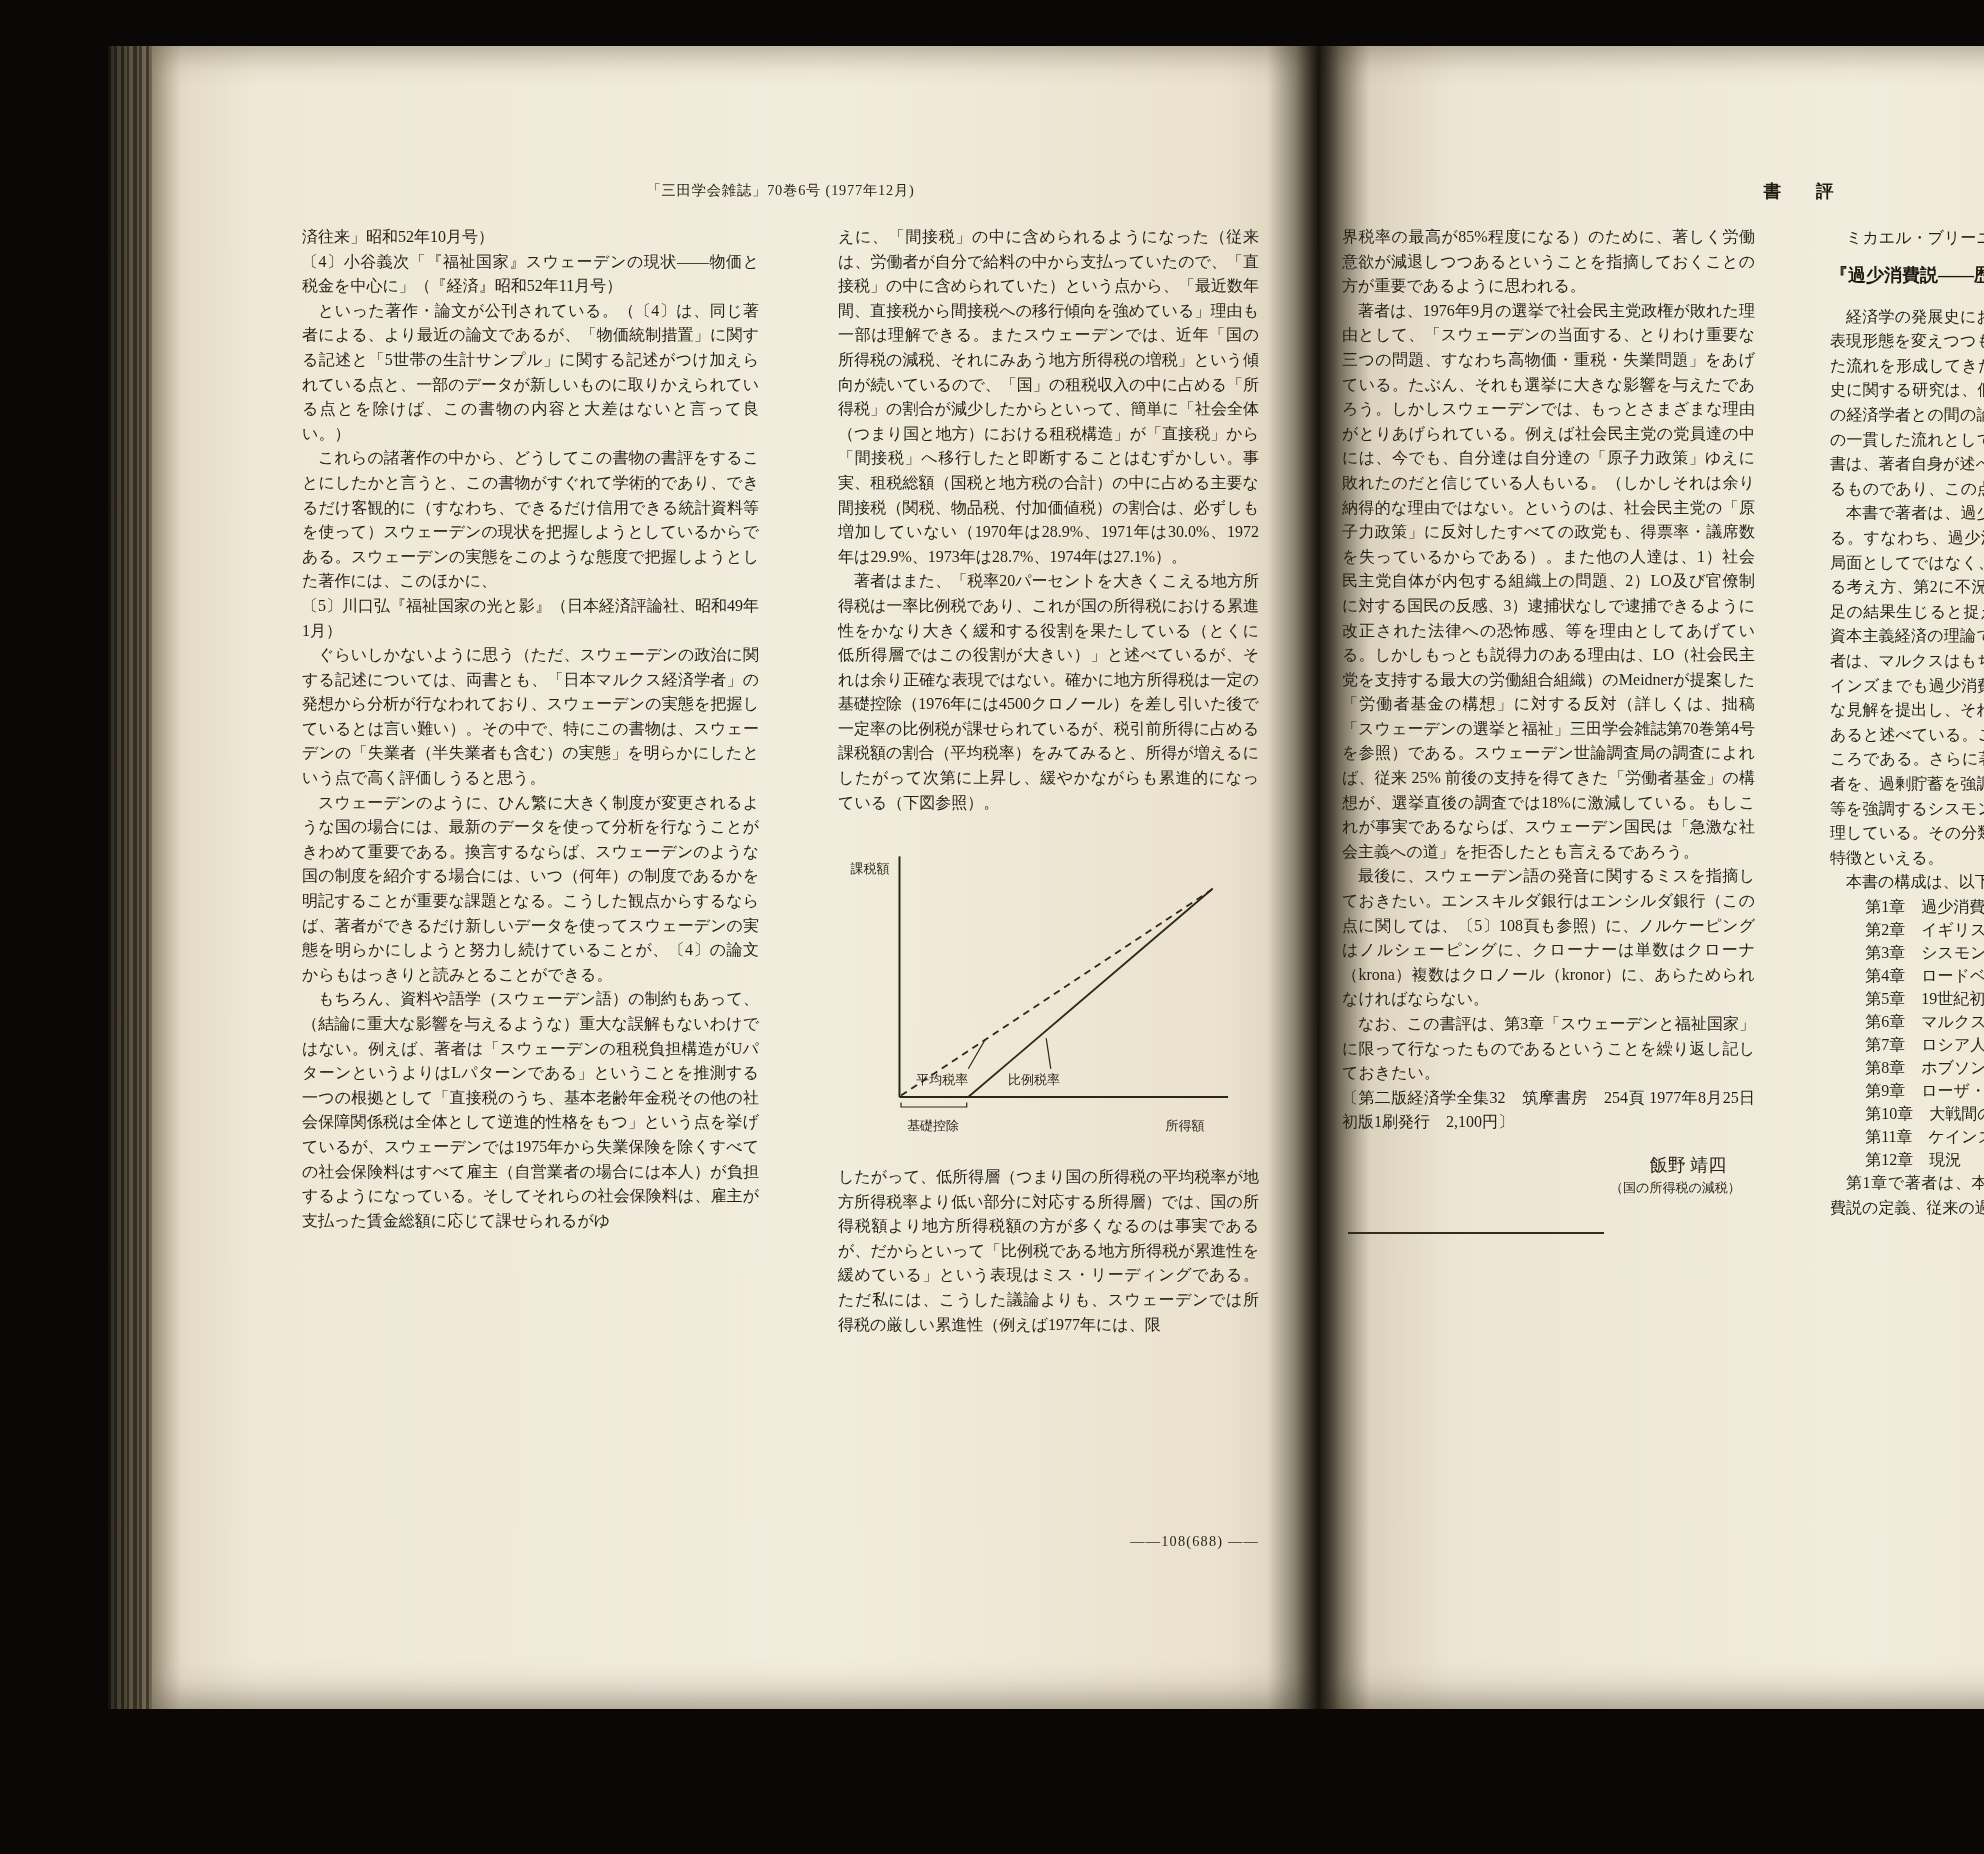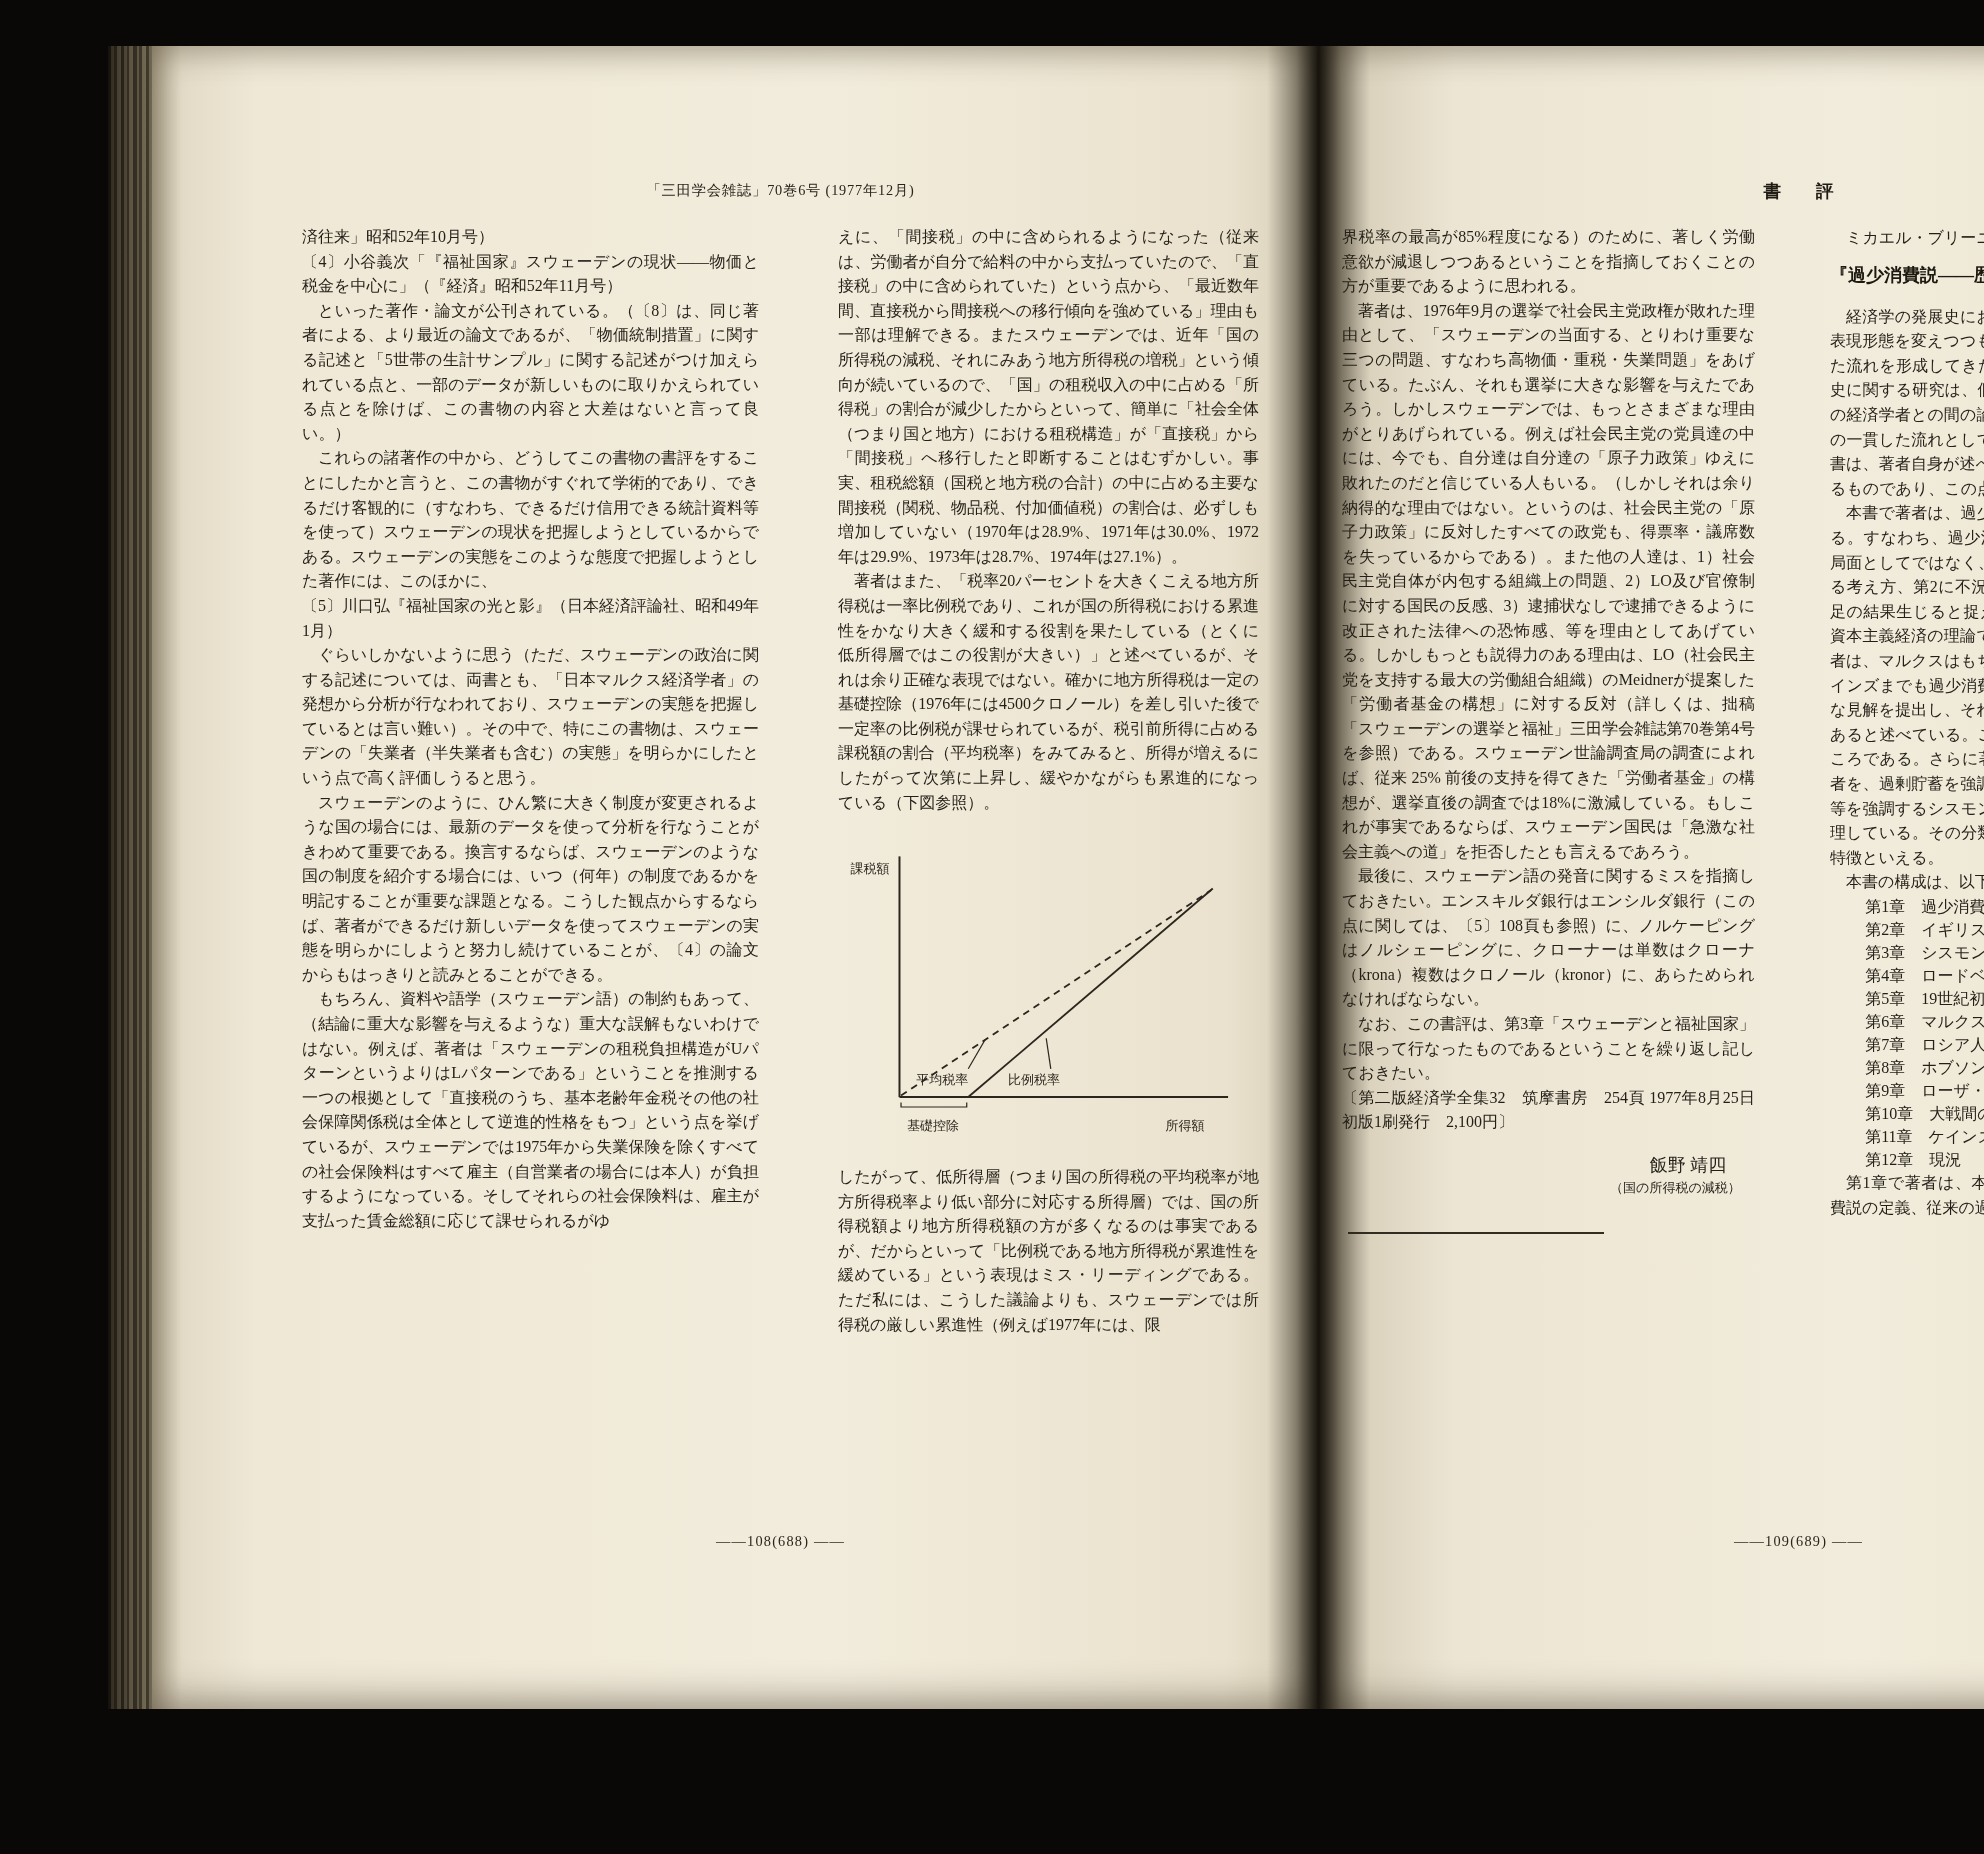--- a/index.html
+++ b/index.html
@@ -37,21 +37,21 @@
     position:absolute;text-align:center;font-size:17.5px;font-weight:bold;color:#201c14;
   }
   .cols{position:absolute;display:flex;align-items:center;}
   .col{overflow:hidden;color:#231f17;}
   .para{
     font-size:16px;line-height:24.6px;margin:0;text-indent:1em;
     text-align:justify;color:#231f17;
   }
   .para.flush,.para.ref{text-indent:0;}
   .page-number{
-    position:absolute;text-align:center;font-size:14.3px;letter-spacing:1.2px;color:#2a251c;
+    position:absolute;text-align:right;font-size:14.3px;letter-spacing:1.2px;color:#2a251c;
   }
   .book-author{font-size:16px;line-height:25.4px;text-indent:1em;margin:0;}
   .book-title{
     font-size:18px;line-height:28px;font-weight:bold;text-indent:0;
     margin:10.3px 0 16px 0;color:#1d1910;
   }
   .toc-line{font-size:16px;line-height:23px;margin:0;padding-left:2.2em;text-indent:0;}
   .sig-name{font-size:18px;font-weight:normal;text-align:right;padding-right:1.6em;margin:18px 0 0 0;}
   .sig-role{font-size:13px;text-align:right;padding-right:1.1em;margin:2.4px 0 0 0;}
   .col-rule{width:62%;height:1.2px;background:#332c20;margin:35px 0 0 5.6px;}
@@ -68,21 +68,21 @@
 
 <div id="edge-strip"></div>
 
 <div class="page" id="page-left">
   <div class="journal-header" style="left:150px;top:135px;width:957px;">「三田学会雑誌」70巻6号 (1977年12月)</div>
 
   <div class="cols" style="left:150px;top:179px;width:957px;height:1302px;gap:79px;">
     <div class="col" style="width:457px;height:1302px;">
         <p class="para flush">済往来」昭和52年10月号）</p>
         <p class="para ref">〔4〕小谷義次「『福祉国家』スウェーデンの現状——物価と税金を中心に」（『経済』昭和52年11月号）</p>
-        <p class="para">といった著作・論文が公刊されている。（〔8〕は、同じ著者による、より最近の論文であるが、「物価統制措置」に関する記述と「5世帯の生計サンプル」に関する記述がつけ加えられている点と、一部のデータが新しいものに取りかえられている点とを除けば、この書物の内容と大差はないと言って良い。）</p>
+        <p class="para">といった著作・論文が公刊されている。（〔4〕は、同じ著者による、より最近の論文であるが、「物価統制措置」に関する記述と「5世帯の生計サンプル」に関する記述がつけ加えられている点と、一部のデータが新しいものに取りかえられている点とを除けば、この書物の内容と大差はないと言って良い。）</p>
         <p class="para">これらの諸著作の中から、どうしてこの書物の書評をすることにしたかと言うと、この書物がすぐれて学術的であり、できるだけ客観的に（すなわち、できるだけ信用できる統計資料等を使って）スウェーデンの現状を把握しようとしているからである。スウェーデンの実態をこのような態度で把握しようとした著作には、このほかに、</p>
         <p class="para ref">〔5〕川口弘『福祉国家の光と影』（日本経済評論社、昭和49年1月）</p>
         <p class="para">ぐらいしかないように思う（ただ、スウェーデンの政治に関する記述については、両書とも、「日本マルクス経済学者」の発想から分析が行なわれており、スウェーデンの実態を把握しているとは言い難い）。その中で、特にこの書物は、スウェーデンの「失業者（半失業者も含む）の実態」を明らかにしたという点で高く評価しうると思う。</p>
         <p class="para">スウェーデンのように、ひん繁に大きく制度が変更されるような国の場合には、最新のデータを使って分析を行なうことがきわめて重要である。換言するならば、スウェーデンのような国の制度を紹介する場合には、いつ（何年）の制度であるかを明記することが重要な課題となる。こうした観点からするならば、著者ができるだけ新しいデータを使ってスウェーデンの実態を明らかにしようと努力し続けていることが、〔4〕の論文からもはっきりと読みとることができる。</p>
         <p class="para">もちろん、資料や語学（スウェーデン語）の制約もあって、（結論に重大な影響を与えるような）重大な誤解もないわけではない。例えば、著者は「スウェーデンの租税負担構造がUパターンというよりはLパターンである」ということを推測する一つの根拠として「直接税のうち、基本老齢年金税その他の社会保障関係税は全体として逆進的性格をもつ」という点を挙げているが、スウェーデンでは1975年から失業保険を除くすべての社会保険料はすべて雇主（自営業者の場合には本人）が負担するようになっている。そしてそれらの社会保険料は、雇主が支払った賃金総額に応じて課せられるがゆ</p>
       </div>
 
     <div class="col" style="width:421px;height:1302px;">
       <div>
           <p class="para flush">えに、「間接税」の中に含められるようになった（従来は、労働者が自分で給料の中から支払っていたので、「直接税」の中に含められていた）という点から、「最近数年間、直接税から間接税への移行傾向を強めている」理由も一部は理解できる。またスウェーデンでは、近年「国の所得税の減税、それにみあう地方所得税の増税」という傾向が続いているので、「国」の租税収入の中に占める「所得税」の割合が減少したからといって、簡単に「社会全体（つまり国と地方）における租税構造」が「直接税」から「間接税」へ移行したと即断することはむずかしい。事実、租税総額（国税と地方税の合計）の中に占める主要な間接税（関税、物品税、付加価値税）の割合は、必ずしも増加していない（1970年は28.9%、1971年は30.0%、1972年は29.9%、1973年は28.7%、1974年は27.1%）。</p>

